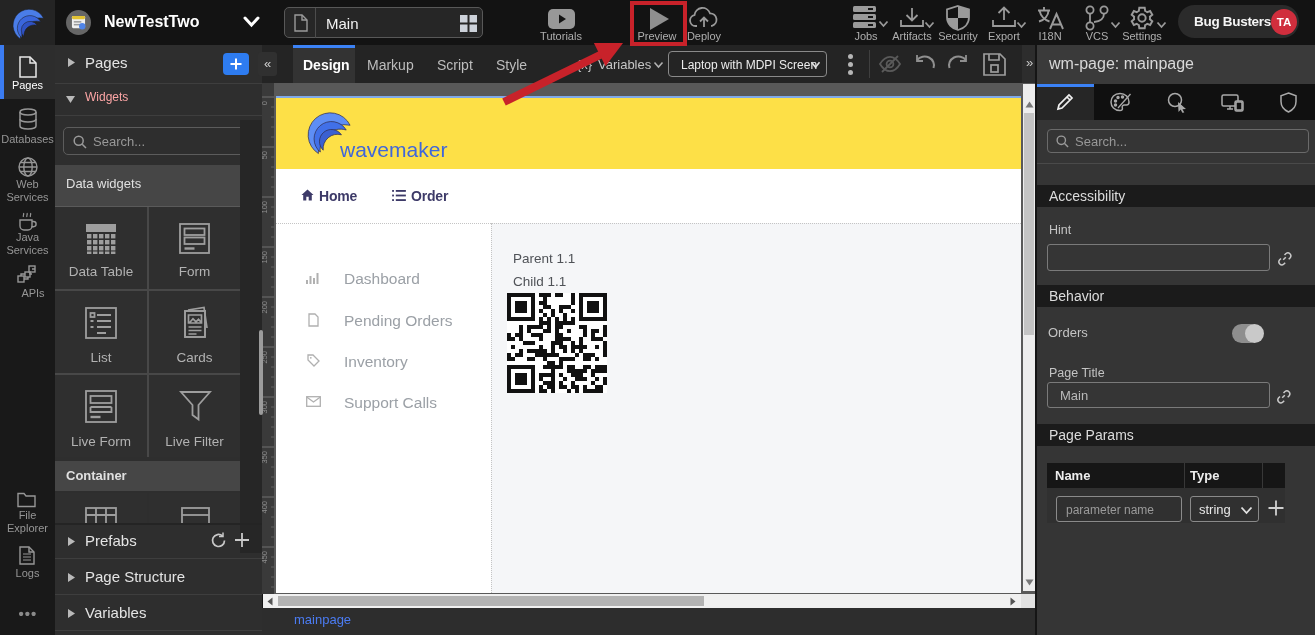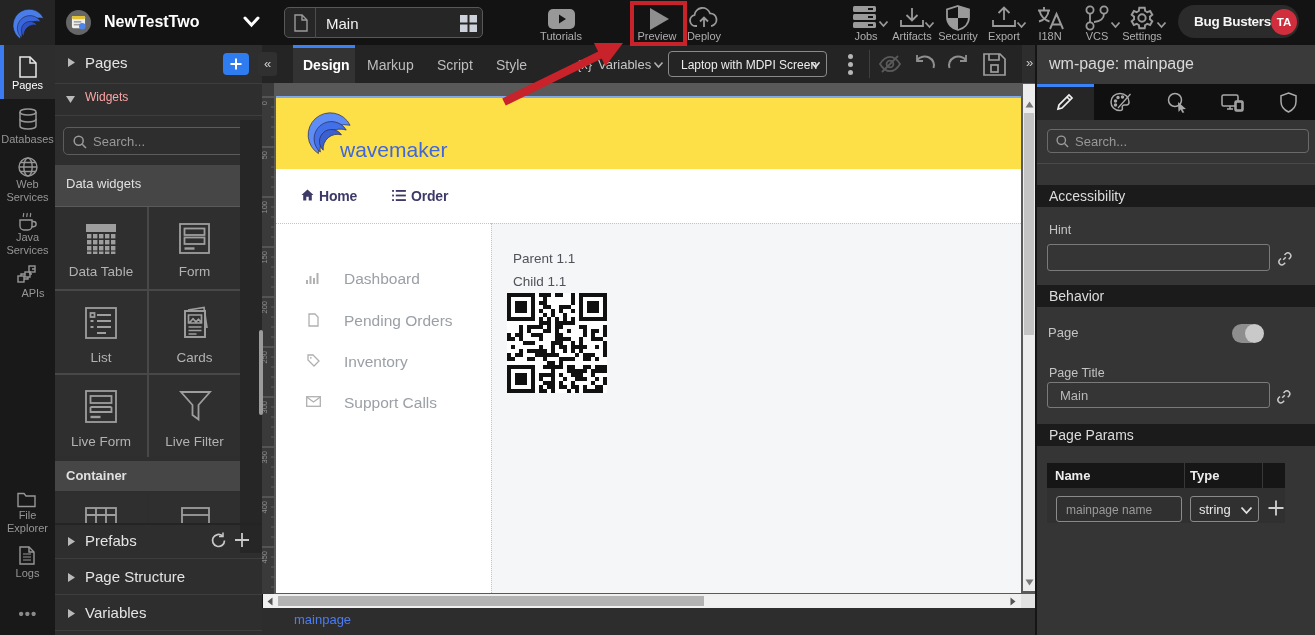--- a/index.html
+++ b/index.html
@@ -716,42 +716,42 @@
       <div class="abs" style="left:12px;top:3px;font-size:14px;color:#dcdcdc">Accessibility</div>
     </div>
   <div class="abs" style="left:12px;top:178px;font-size:12.5px;color:#c4c4c4">Hint</div>
   <div class="abs" style="left:10px;top:199px;width:223px;height:27px;border:1px solid #7a7a7a;border-radius:3px"></div>
   <svg class="abs" style="left:240px;top:206px" width="15" height="15" viewBox="0 0 15 15" fill="none" stroke="#c9c9c9" stroke-width="1.5">
       <path d="M6.2,8.8 L8.8,6.2 M4,7.5 L2.5,9 a3,3 0 0 0 4.2,4.2 L8.2,11.7 M7.5,4 L9,2.5 a3,3 0 0 1 4.2,4.2 L11.7,8.2"></path>
     </svg>
   <div class="abs" style="left:0;top:240px;width:278px;height:22px;background:#1b1b1b">
       <div class="abs" style="left:12px;top:3px;font-size:14px;color:#dcdcdc">Behavior</div>
     </div>
-  <div class="abs" style="left:11px;top:280px;font-size:13px;color:#c4c4c4">Page</div>
+  <div class="abs" style="left:11px;top:280px;font-size:13px;color:#c4c4c4">Orders</div>
   <div class="abs" style="left:195px;top:279px;width:28px;height:19px;border-radius:10px;background:#8e8e8e"></div>
   <div class="abs" style="left:208px;top:279px;width:19px;height:19px;border-radius:50%;background:#c9c9c9"></div>
   <div class="abs" style="left:12px;top:321px;font-size:12.5px;color:#c4c4c4">Page Title</div>
   <div class="abs" style="left:10px;top:337px;width:223px;height:26px;border:1px solid #7a7a7a;border-radius:3px">
       <div class="abs" style="left:12px;top:5px;font-size:13px;color:#b9b9b9">Main</div>
     </div>
   <svg class="abs" style="left:239px;top:344px" width="15" height="15" viewBox="0 0 15 15" fill="none" stroke="#c9c9c9" stroke-width="1.5">
       <path d="M6.2,8.8 L8.8,6.2 M4,7.5 L2.5,9 a3,3 0 0 0 4.2,4.2 L8.2,11.7 M7.5,4 L9,2.5 a3,3 0 0 1 4.2,4.2 L11.7,8.2"></path>
     </svg>
   <div class="abs" style="left:0;top:379px;width:278px;height:22px;background:#1b1b1b">
       <div class="abs" style="left:12px;top:3px;font-size:14px;color:#dcdcdc">Page Params</div>
     </div>
   <div class="abs" style="left:10px;top:418px;width:238px;height:25px;background:#161616">
     <div class="abs" style="left:8px;top:5px;font-size:13px;font-weight:700;color:#eee">Name</div>
     <div class="abs" style="left:143px;top:5px;font-size:13px;font-weight:700;color:#eee">Type</div>
     <div class="abs" style="left:137px;top:0;width:1px;height:25px;background:#383838"></div>
     <div class="abs" style="left:215px;top:0;width:1px;height:25px;background:#383838"></div>
   </div>
   <div class="abs" style="left:10px;top:443px;width:238px;height:35px;background:#303030">
     <div class="abs" style="left:9px;top:8px;width:126px;height:26px;border:1px solid #8a8a8a;border-radius:3px;background:#303030">
-        <div class="abs" style="left:9px;top:6px;font-size:12px;color:#9a9a9a">mainpage name</div>
+        <div class="abs" style="left:9px;top:6px;font-size:12px;color:#9a9a9a">parameter name</div>
       </div>
     <div class="abs" style="left:143px;top:8px;width:69px;height:26px;border:1px solid #8a8a8a;border-radius:3px;background:#303030;overflow:hidden">
       <div class="abs" style="left:8px;top:5px;font-size:13px;color:#e8e8e8">string</div>
       <svg class="abs" style="left:49px;top:9px" width="13" height="9" viewBox="0 0 13 9">
           <path d="M1.5,1.5 L6.5,7 L11.5,1.5" fill="none" stroke="#e0e0e0" stroke-width="1.8"></path>
         </svg>
     </div>
     <svg class="abs" style="left:219px;top:10px" width="20" height="20" viewBox="0 0 20 20">
         <path d="M10,2.5 v15 M2.5,10 h15" stroke="#d0d0d0" stroke-width="1.8" fill="none"></path>
       </svg>

